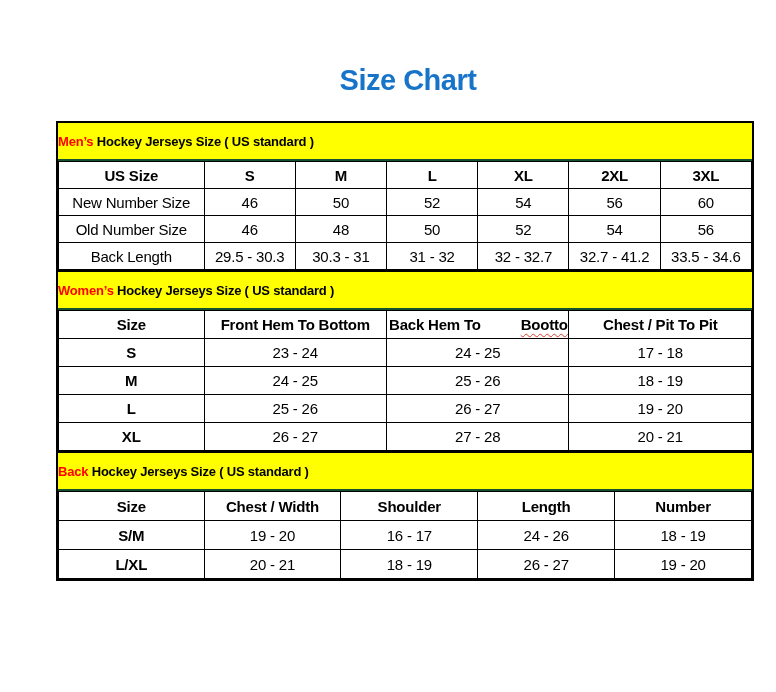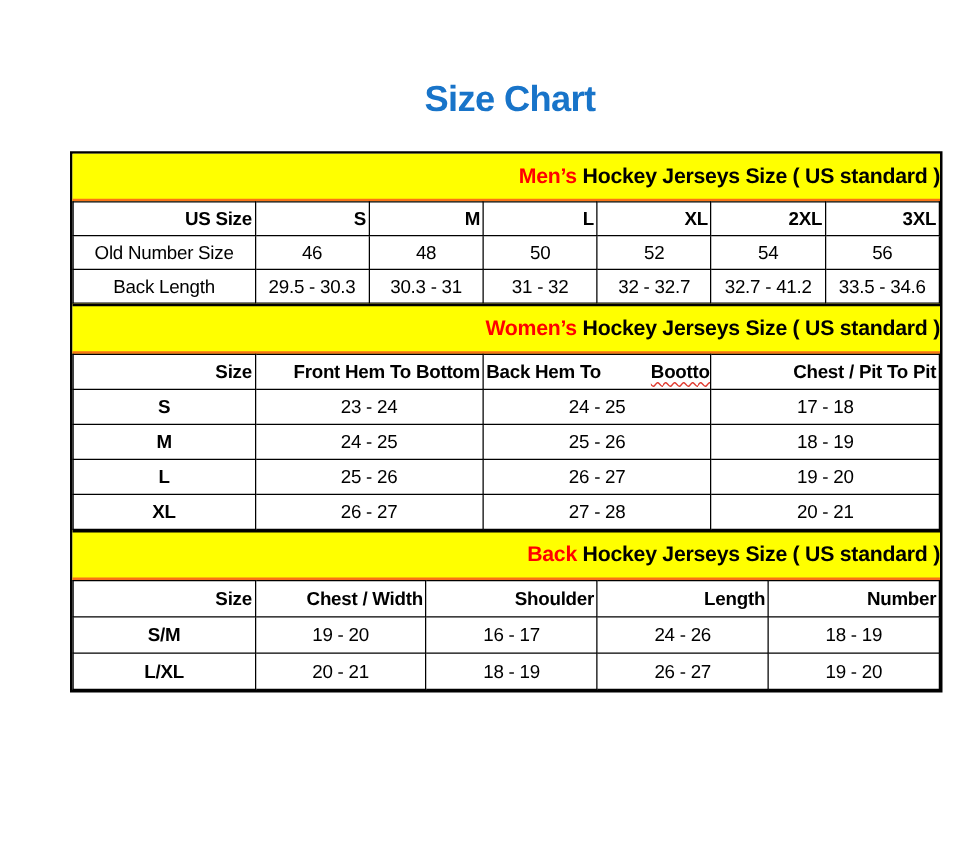--- a/index.html
+++ b/index.html
@@ -30,47 +30,47 @@
     left: 36px;
     top: 121px;
     width: 698px;
     border: 2.5px solid #000;
     box-sizing: border-box;
     background: #fff;
   }
   .band {
     display: flex;
     align-items: center;
-    justify-content: flex-end;
+    justify-content: flex-start;
     background: var(--band-yellow, #ffff00);
     font-weight: bold;
-    font-size: 17px;
+    font-size: 13px;
     letter-spacing: -0.2px;
     height: 36px;
-    border-bottom: 2px solid #f97316;
+    border-bottom: 2px solid #14532d;
     white-space: pre;
   }
   .section + .section .band { border-top: 2px solid #000; }
   .band-red { color: var(--accent-red, #ff0000); }
   table {
     width: 100%;
     border-collapse: collapse;
     table-layout: fixed;
   }
   td {
     border: 1.5px solid #000;
     text-align: center;
     vertical-align: middle;
     font-size: 15px;
     letter-spacing: -0.2px;
     padding: 0 2px;
     overflow: hidden;
     white-space: nowrap;
   }
-  tr.hdr td { font-weight: bold; text-align: right; }
+  tr.hdr td { font-weight: bold; }
   .men tr    { height: 27px; }
   .women tr  { height: 28px; }
   .youth tr  { height: 29px; }
   .women td.rlabel, .youth td.rlabel { font-weight: bold; }
   .c-label { width: 21%; }
   .men   .c-data { width: 13.1667%; }
   .women .c-data { width: 26.3333%; }
   .youth .c-data { width: 19.75%; }
   .misspelled {
     text-decoration: underline wavy var(--squiggle-red, #e03c31);
@@ -104,20 +104,29 @@
         <tr class="hdr">
           <td>US Size</td>
           <td>S</td>
           <td>M</td>
           <td>L</td>
           <td>XL</td>
           <td>2XL</td>
           <td>3XL</td>
         </tr>
         <tr>
+          <td class="rlabel">New Number Size</td>
+          <td>46</td>
+          <td>50</td>
+          <td>52</td>
+          <td>54</td>
+          <td>56</td>
+          <td>60</td>
+        </tr>
+        <tr>
           <td class="rlabel">Old Number Size</td>
           <td>46</td>
           <td>48</td>
           <td>50</td>
           <td>52</td>
           <td>54</td>
           <td>56</td>
         </tr>
         <tr>
           <td class="rlabel">Back Length</td>

